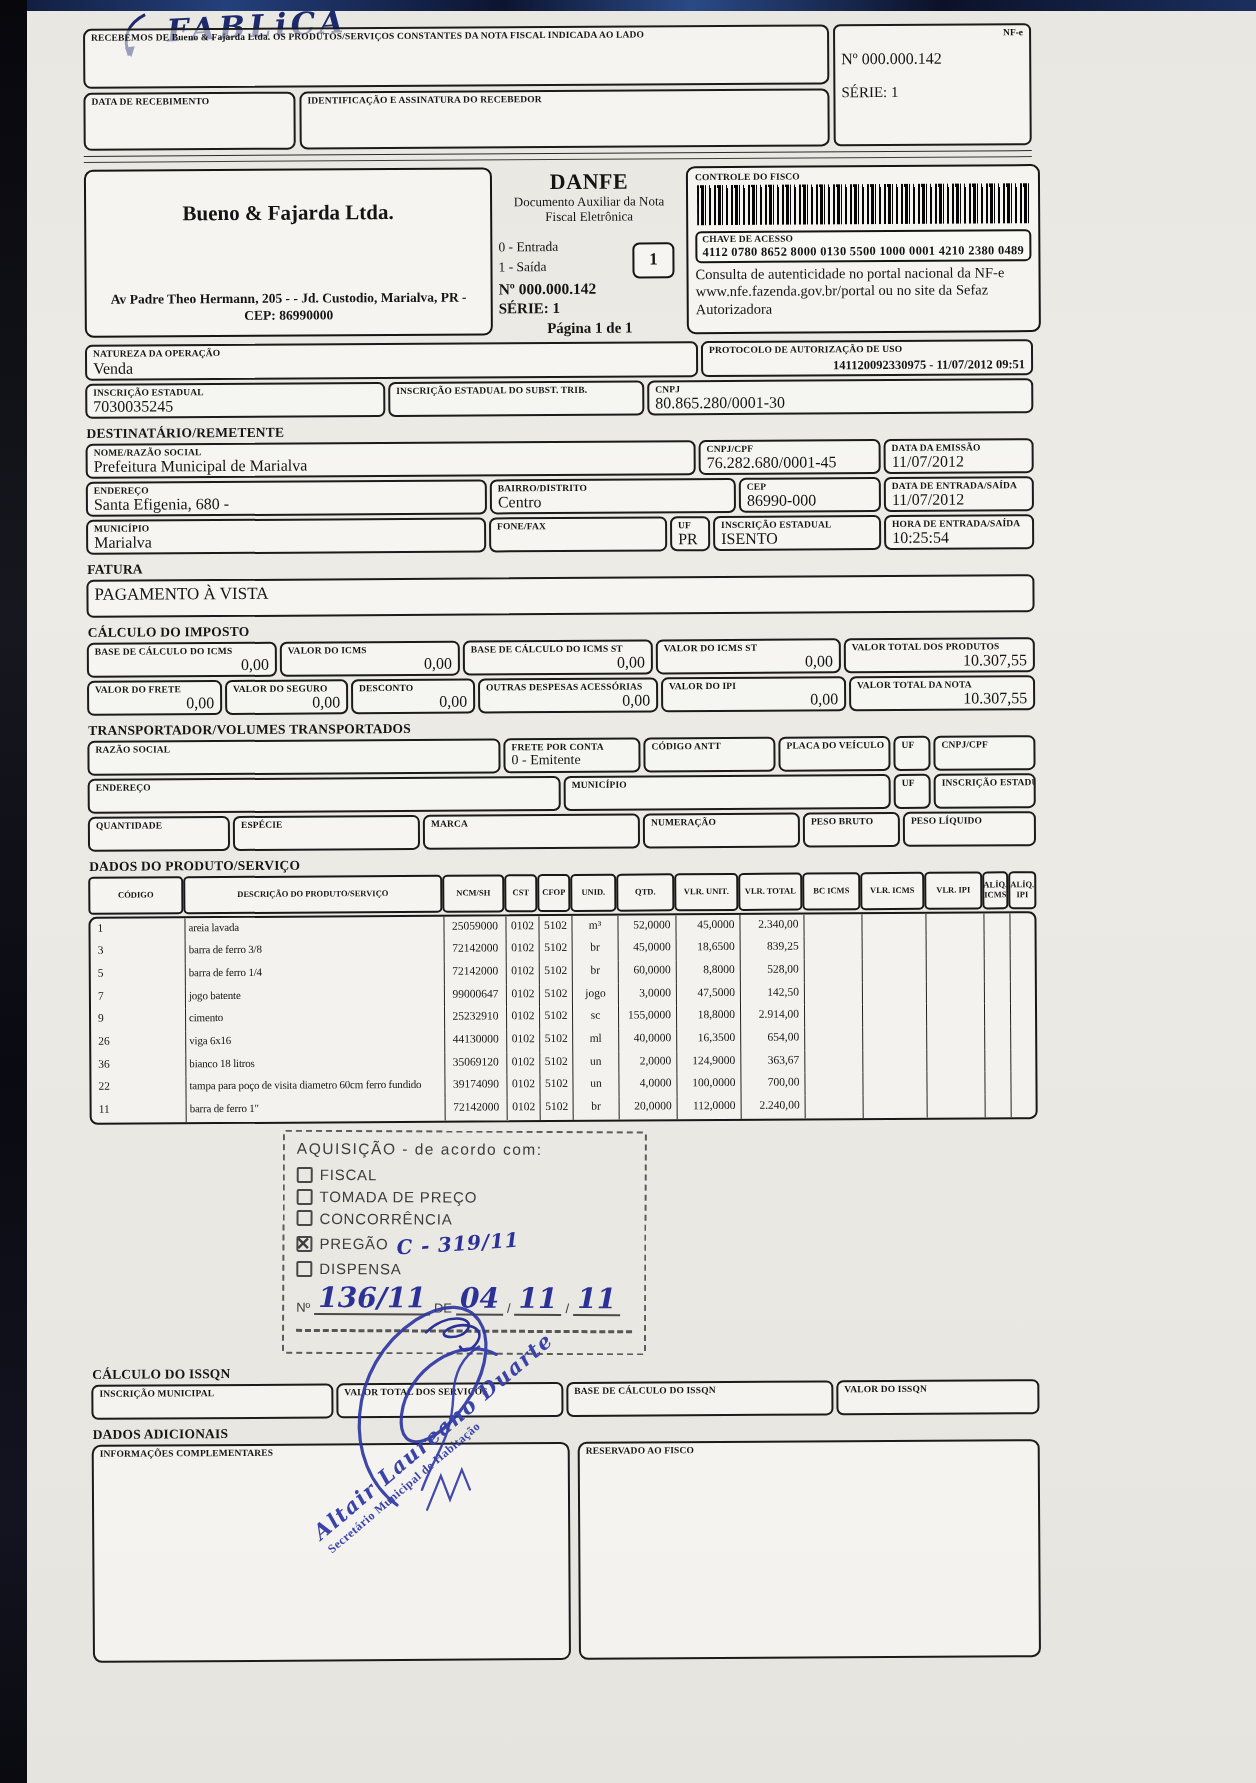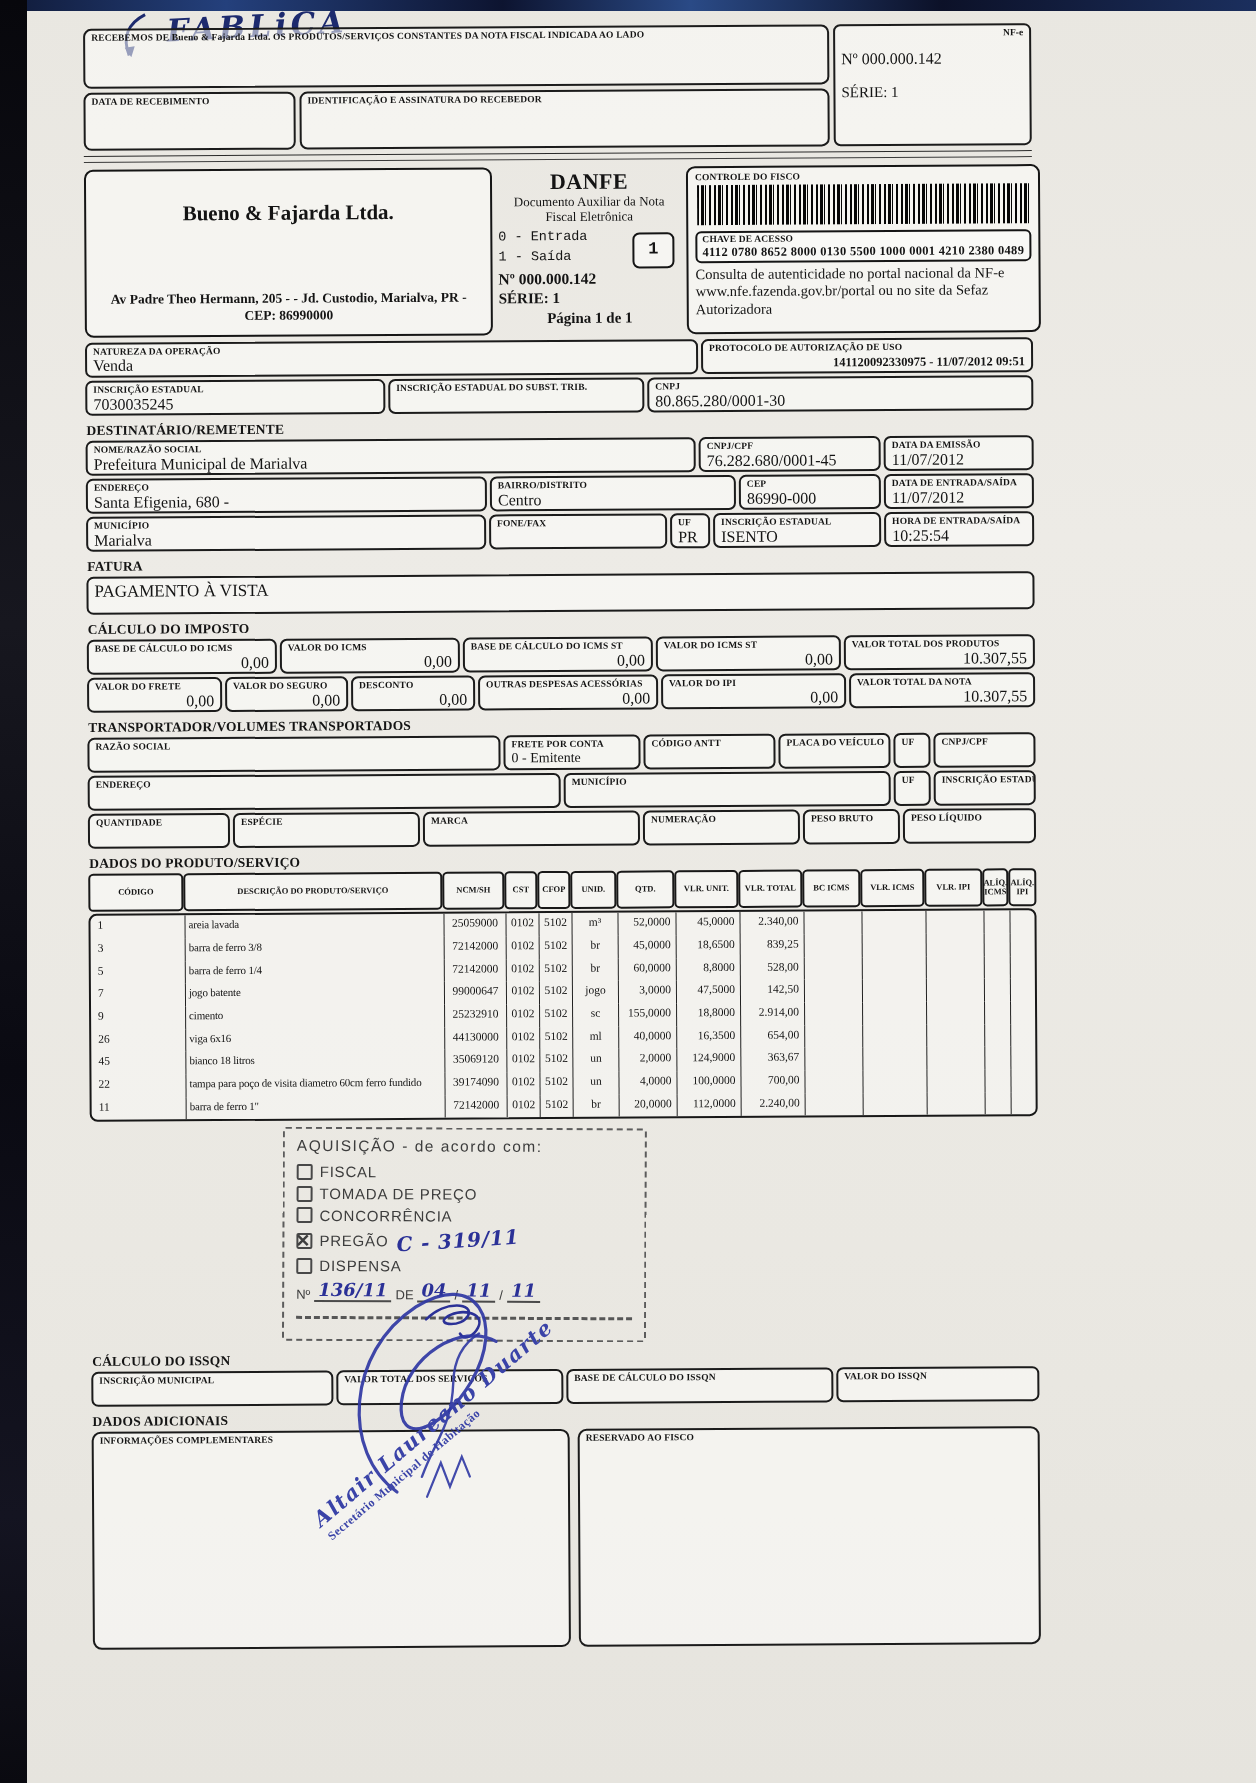--- a/index.html
+++ b/index.html
@@ -41,21 +41,21 @@
 
   
   .hdr{display:grid;grid-template-columns:408px 182px 1fr;gap:6px;}
   .emit-box{border:2.5px solid #151515;border-radius:9px;padding:10px 8px;height:168px;box-sizing:border-box;
     display:flex;flex-direction:column;justify-content:space-between;background:rgba(253,253,251,0.55);}
   .emit-name{text-align:center;font-size:21px;font-weight:bold;margin-top:20px;}
   .emit-addr{text-align:center;font-size:13.5px;font-weight:bold;line-height:1.25;}
   .danfe-col{padding-top:2px;}
   .danfe-t{text-align:center;font-size:22px;font-weight:bold;letter-spacing:0.5px;}
   .danfe-s{text-align:center;font-size:13px;line-height:1.15;}
-  .danfe-es{font-size:13.5px;line-height:1.5;margin-top:2px;position:relative;font-family:Liberation Mono, monospace;}
+  .danfe-es{font-size:13.5px;line-height:1.5;margin-top:12px;position:relative;}
   .tipo-box{position:absolute;right:6px;top:6px;width:38px;height:32px;border:2.5px solid #151515;
     border-radius:7px;text-align:center;font-size:17px;font-weight:bold;line-height:30px;background:rgba(253,253,251,0.6);}
   .danfe-n{font-size:15.5px;font-weight:bold;margin-top:3px;}
   .danfe-se{font-size:15px;font-weight:bold;margin-top:2px;}
   .danfe-p{font-size:15px;font-weight:bold;text-align:center;margin-top:3px;}
   .fisco-box{border:2.5px solid #151515;border-radius:9px;padding:4px 7px;height:168px;box-sizing:border-box;background:rgba(253,253,251,0.55);}
   .barcode{height:40px;margin:3px 2px 6px;background:
     repeating-linear-gradient(90deg,#050505 0 2px,transparent 2px 3.5px,#050505 3.5px 7px,transparent 7px 8px,#050505 8px 9px,transparent 9px 12px,#050505 12px 13.5px,transparent 13.5px 17px);}
   .chave-box{border:2px solid #151515;border-radius:6px;padding:1px 5px;margin-bottom:3px;background:rgba(253,253,251,0.5);}
   .chave-v{font-size:12.5px;font-weight:bold;letter-spacing:0.3px;white-space:nowrap;}
@@ -92,21 +92,21 @@
 
   
   .stamp{width:336px;margin:8px 0 10px 192px;border:2.5px dashed #5c5c5c;border-radius:3px;
     padding:8px 12px 20px;color:#3d3d3d;font-family:"Liberation Sans",sans-serif;transform:rotate(0.6deg);position:relative;}
   .stamp-title{font-size:15.5px;letter-spacing:1.5px;margin-bottom:6px;}
   .stamp-opt{display:flex;align-items:center;font-size:15px;letter-spacing:0.8px;line-height:1.45;position:relative;}
   .cb{width:12px;height:12px;border:2.5px solid #484848;border-radius:2px;margin-right:7px;flex:0 0 auto;position:relative;}
   .cb.x::after{content:"✕";position:absolute;left:-3px;top:-7px;font-size:18px;color:#3f3f3f;font-weight:bold;}
   .preg-note{font-size:20px;margin-left:8px;transform:rotate(-4deg);white-space:nowrap;}
   .stamp-num{margin-top:4px;font-size:13px;display:flex;align-items:flex-end;gap:4px;}
-  .stamp-num .hw{font-size:18px;line-height:1;border-bottom:2px solid #4a4a4a;padding:0 4px 1px;}
+  .stamp-num .hw{font-size:28px;line-height:1;border-bottom:2px solid #4a4a4a;padding:0 4px 1px;}
   .stamp-sig-line{border-top:3px dashed #565656;margin-top:14px;position:relative;}
   .stamp-sig{position:absolute;left:120px;top:-22px;}
 
   
   .adic{display:grid;grid-template-columns:1fr 462px;gap:8px;position:relative;}
   .adic .fb{height:218px;border-radius:9px;}
   .sig-overlay{position:absolute;left:210px;top:-168px;width:330px;height:420px;pointer-events:none;z-index:5;}
   .sig-stamp{position:absolute;left:6px;top:250px;transform:rotate(-40deg);transform-origin:left top;color:#3a43a8;white-space:nowrap;}
   .sig-stamp .n{font-size:21px;font-weight:bold;font-style:italic;letter-spacing:1.5px;font-family:"DejaVu Serif",serif;}
   .sig-stamp .c{font-size:12px;font-weight:bold;letter-spacing:0.5px;margin-top:1px;}
@@ -470,21 +470,21 @@
       <div>5102</div>
       <div>ml</div>
       <div>40,0000</div>
       <div>16,3500</div>
       <div>654,00</div>
       <div></div>
       <div></div>
       <div></div>
       <div></div>
       <div></div>
-      <div>45</div>
+      <div>36</div>
       <div>bianco 18 litros</div>
       <div>35069120</div>
       <div>0102</div>
       <div>5102</div>
       <div>un</div>
       <div>2,0000</div>
       <div>124,9000</div>
       <div>363,67</div>
       <div></div>
       <div></div>

